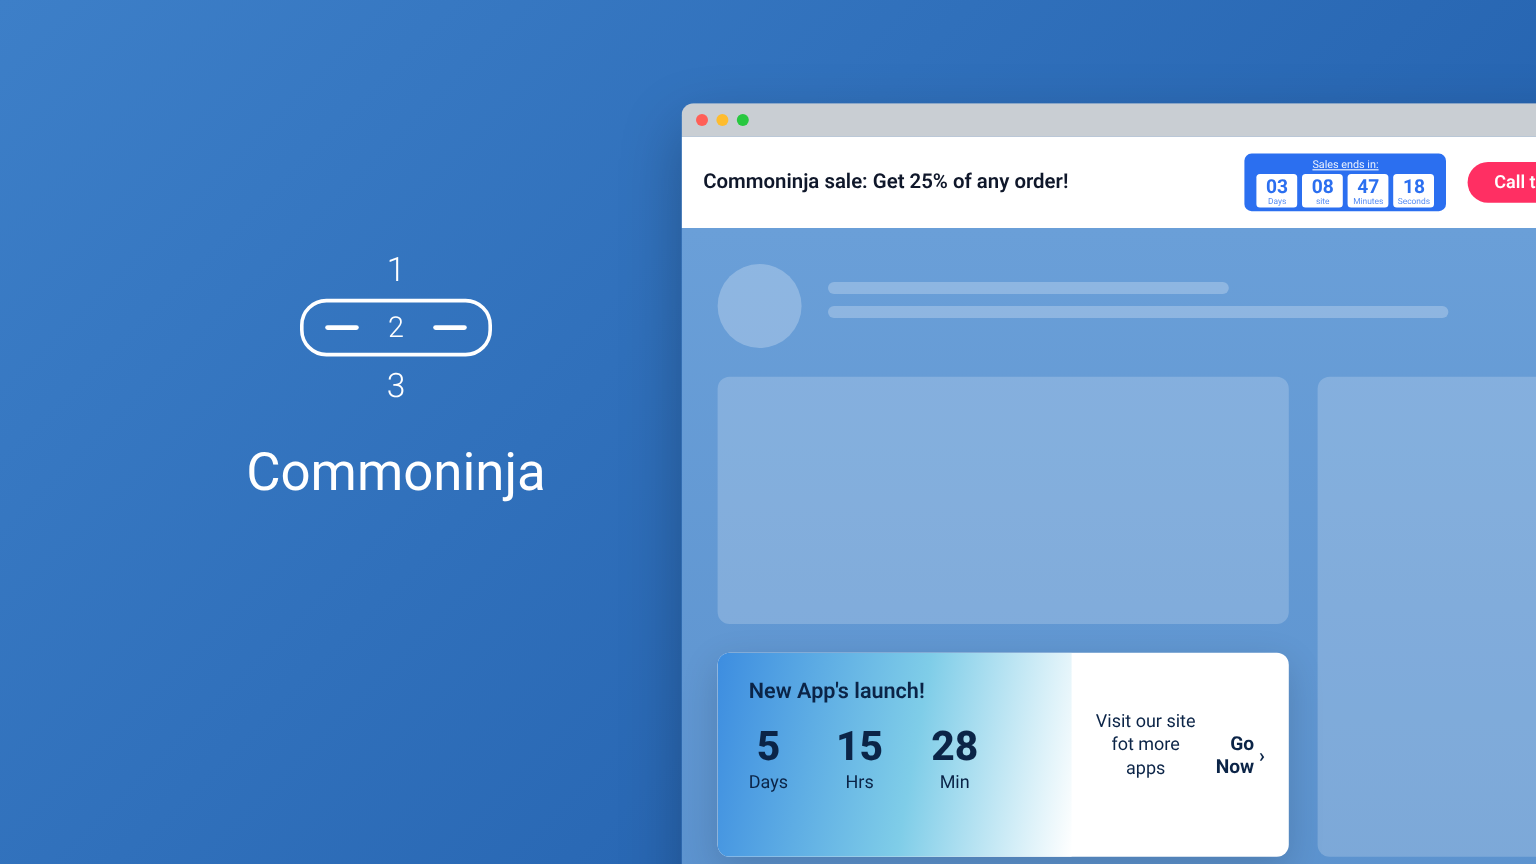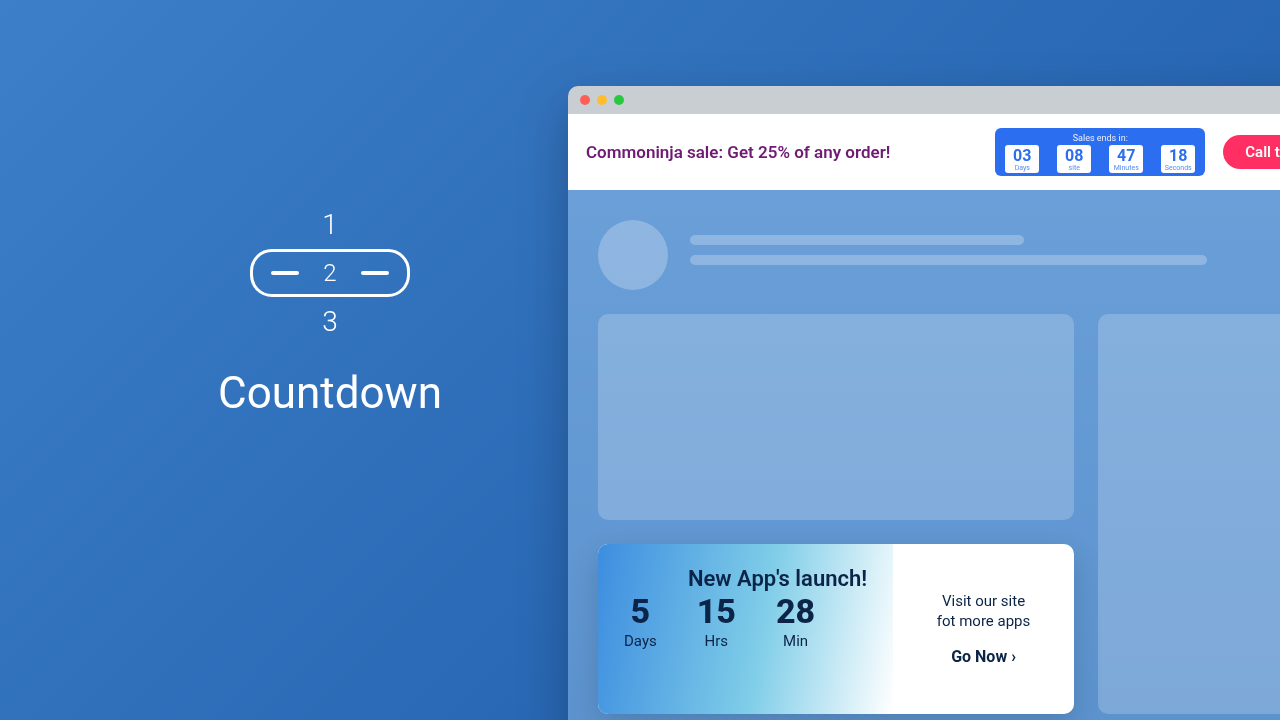--- a/index.html
+++ b/index.html
@@ -73,40 +73,41 @@
   .dot.g { background: #28c840; }
 
   .promo-top {
     background: #fff;
     padding: 14px 18px;
     display: flex;
     align-items: center;
     gap: 18px;
   }
   .promo-top .msg {
-    color: #701a75;
+    color: #0f172a;
     font-weight: 600;
     font-size: 17px;
     flex: 1;
   }
   .countdown-box {
     background: #2b6ff0;
     border-radius: 6px;
     padding: 5px 10px 3px;
     color: #fff;
     text-align: center;
   }
   .countdown-box .caption {
     font-size: 9px;
     opacity: 0.9;
     margin-bottom: 2px;
+    text-decoration: underline;
   }
   .countdown-box .cells {
     display: flex;
-    gap: 18px;
+    gap: 4px;
   }
   .countdown-box .cell {
     background: #fff;
     color: #2b6ff0;
     border-radius: 3px;
     min-width: 34px;
     padding: 3px 0 1px;
   }
   .countdown-box .cell .v {
     font-size: 16px;
@@ -184,24 +185,23 @@
     height: 170px;
   }
   .promo-left {
     flex: 0 0 62%;
     background: linear-gradient(100deg, #3d8de0 0%, #7fcde8 55%, #fff 100%);
     padding: 22px 26px;
     color: #0b2447;
     position: relative;
   }
   .promo-left h3 {
-    font-size: 22px;
+    font-size: 18px;
     font-weight: 600;
-    margin-bottom: 3px;
-    text-align: right;
+    margin-bottom: 18px;
   }
   .count-row {
     display: flex;
     gap: 40px;
   }
   .count-row .unit {
     text-align: center;
     color: #0b2447;
   }
   .count-row .unit .v {
@@ -209,21 +209,21 @@
     font-weight: 800;
     line-height: 1;
   }
   .count-row .unit .l {
     font-size: 15px;
     margin-top: 4px;
   }
   .promo-right {
     flex: 1;
     display: flex;
-    flex-direction: column;
+    flex-direction: row;
     align-items: center;
     justify-content: center;
     padding: 0 20px;
     color: #0b2447;
     text-align: center;
   }
   .promo-right .blurb {
     font-size: 15px;
     line-height: 1.3;
     margin-bottom: 16px;
@@ -244,21 +244,21 @@
   <div class="hero-icon">
     <div class="num">1</div>
     <div class="bar">
       <span class="lineL"></span>
       <span class="mid">2</span>
       <span class="lineL"></span>
     </div>
     <div class="num">3</div>
   </div>
   <div class="hero-title">
-    <span>Countdown</span><br>
+    <span>Commoninja</span><br>
   </div>
 </div>
 
 <div class="browser">
   <div class="titlebar">
     <div class="dot r"></div>
     <div class="dot y"></div>
     <div class="dot g"></div>
   </div>
 

